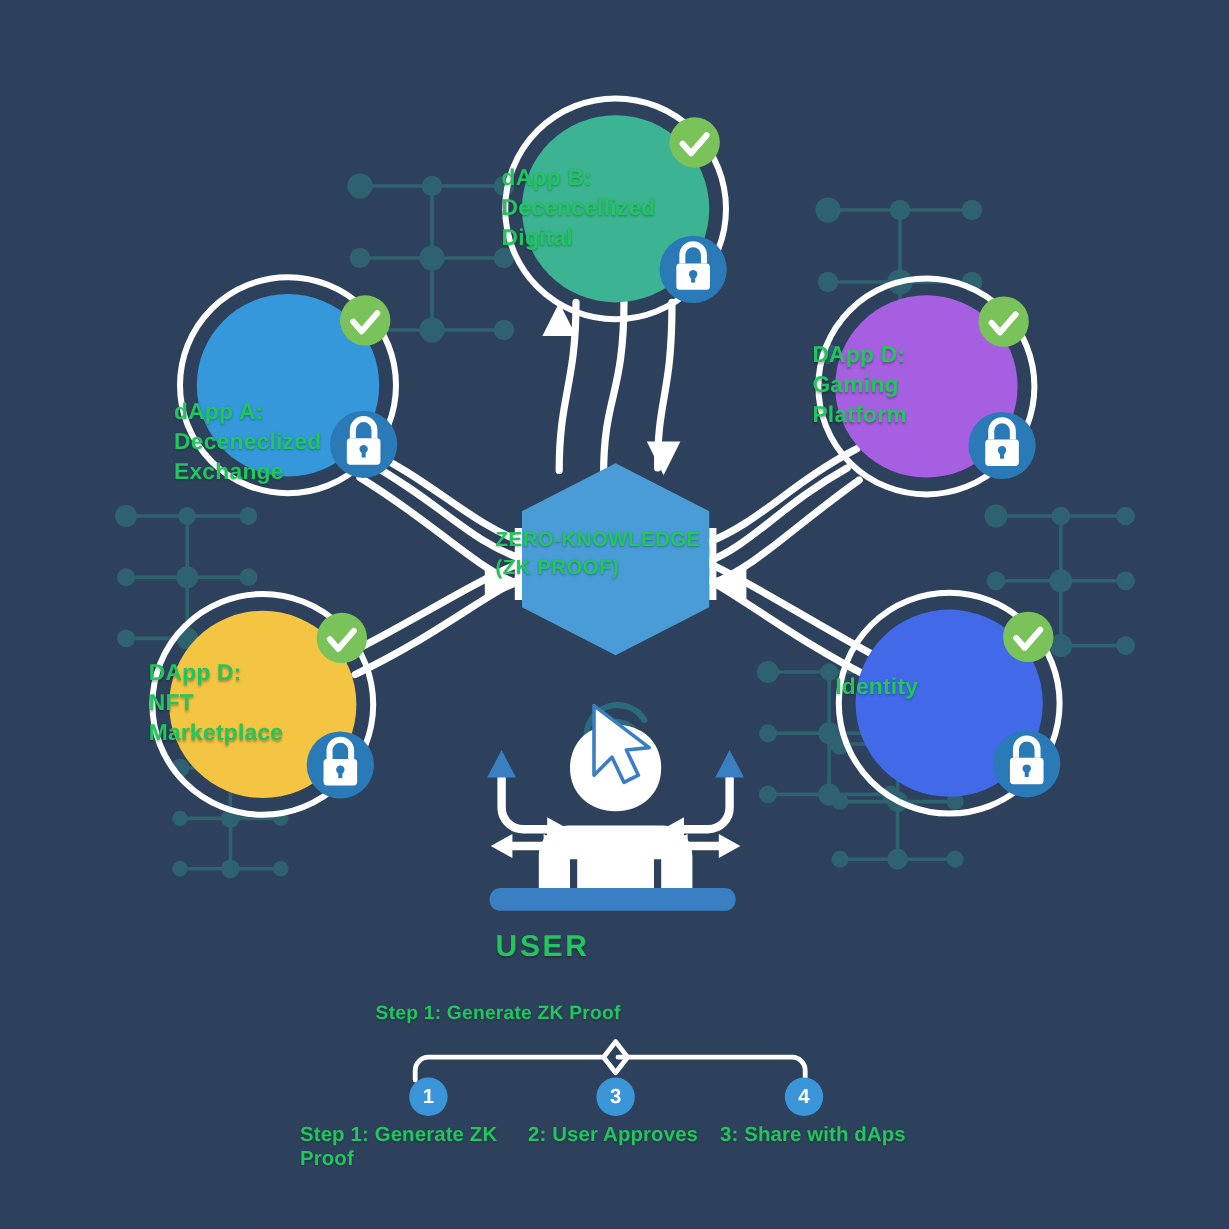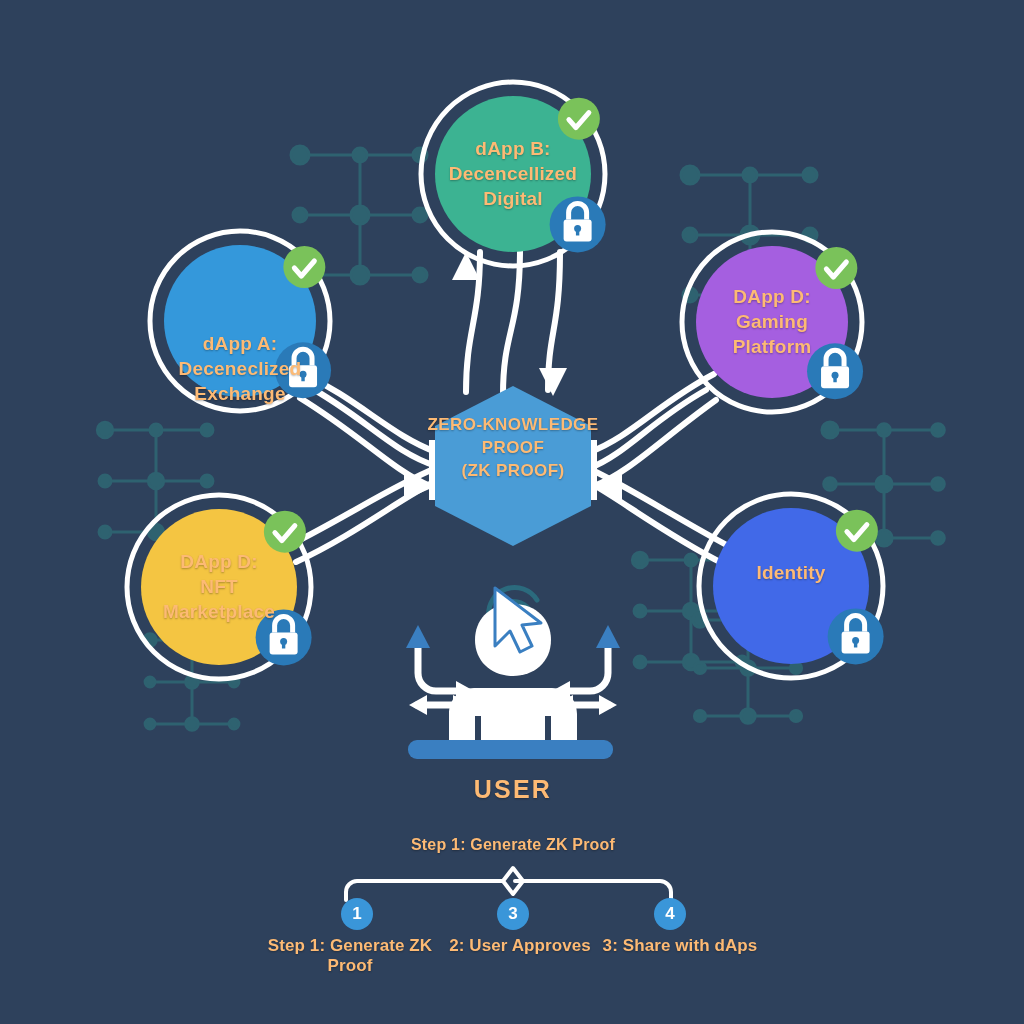--- a/index.html
+++ b/index.html
@@ -1,21 +1,21 @@
 <!DOCTYPE html>
 <html><head>
 <meta charset="utf-8">
 <style>
   html,body{margin:0;padding:0;background:#22324a;}
   body{width:1024px;height:1024px;overflow:hidden;
        font-family:"Liberation Sans","DejaVu Sans",sans-serif;}
   #stage{position:relative;width:1024px;height:1024px;background:#22324a;}
   #canvas{position:absolute;left:0;top:0;width:1024px;height:1024px;background:#2e415c;}
   svg{position:absolute;left:0;top:0;width:1024px;height:1024px;overflow:visible;}
-  .lbl{position:absolute;color:#fdba74;text-align:center;pointer-events:none;
+  .lbl{position:absolute;color:#22c55e;pointer-events:none;
        text-shadow:0 1px 2px rgba(0,0,0,.30);}
   .node-label{font-size:19px;font-weight:bold;line-height:25px;letter-spacing:.2px;}
   .hex-label{font-size:17px;font-weight:bold;line-height:23px;letter-spacing:.4px;}
   .user-label{font-size:25px;font-weight:bold;letter-spacing:2.2px;}
   .step-top{font-size:16px;font-weight:bold;letter-spacing:.2px;}
   .step-bot{font-size:17px;font-weight:bold;letter-spacing:.1px;}
   .badge-num{font-size:17px;font-weight:bold;color:#fff;}
 </style>
 </head>
 <body>
@@ -178,23 +178,22 @@
 
     <g stroke="#ffffff" stroke-width="6" stroke-linecap="butt">
       <line x1="432" y1="440" x2="432" y2="500"></line>
       <line x1="594" y1="440" x2="594" y2="500"></line>
     </g>
   </svg>
 
   <svg>
     <polygon id="hexshape" points="513,386 591,426 591,506 513,546 435,506 435,426" fill="#4a9cd6"></polygon>
   </svg>
-  <div class="lbl hex-label" style="left:413px;top:413px;width:200px;">
+  <div class="lbl hex-label" style="left:413px;top:438px;width:200px;">
     <div>ZERO-KNOWLEDGE</div>
-    <div>PROOF</div>
     <div>(ZK PROOF)</div>
   </div>
 
   <svg id="nodes-layer">
       <circle cx="513" cy="174" r="92" fill="none" stroke="#ffffff" stroke-width="5"></circle>
       <circle cx="513" cy="174" r="78" fill="#3cb392"></circle>
       <circle cx="578.8798221082321" cy="118.72026556695762" r="21" fill="#7ac25a"></circle>
       <path d="M568.8798221082321,119.72026556695762 l7,8 l13,-15" fill="none" stroke="#ffffff" stroke-width="5" stroke-linecap="round" stroke-linejoin="round"></path>
       <circle cx="577.6168817957512" cy="224.48424097670397" r="28" fill="#2a7ab8"></circle>
       <g>

